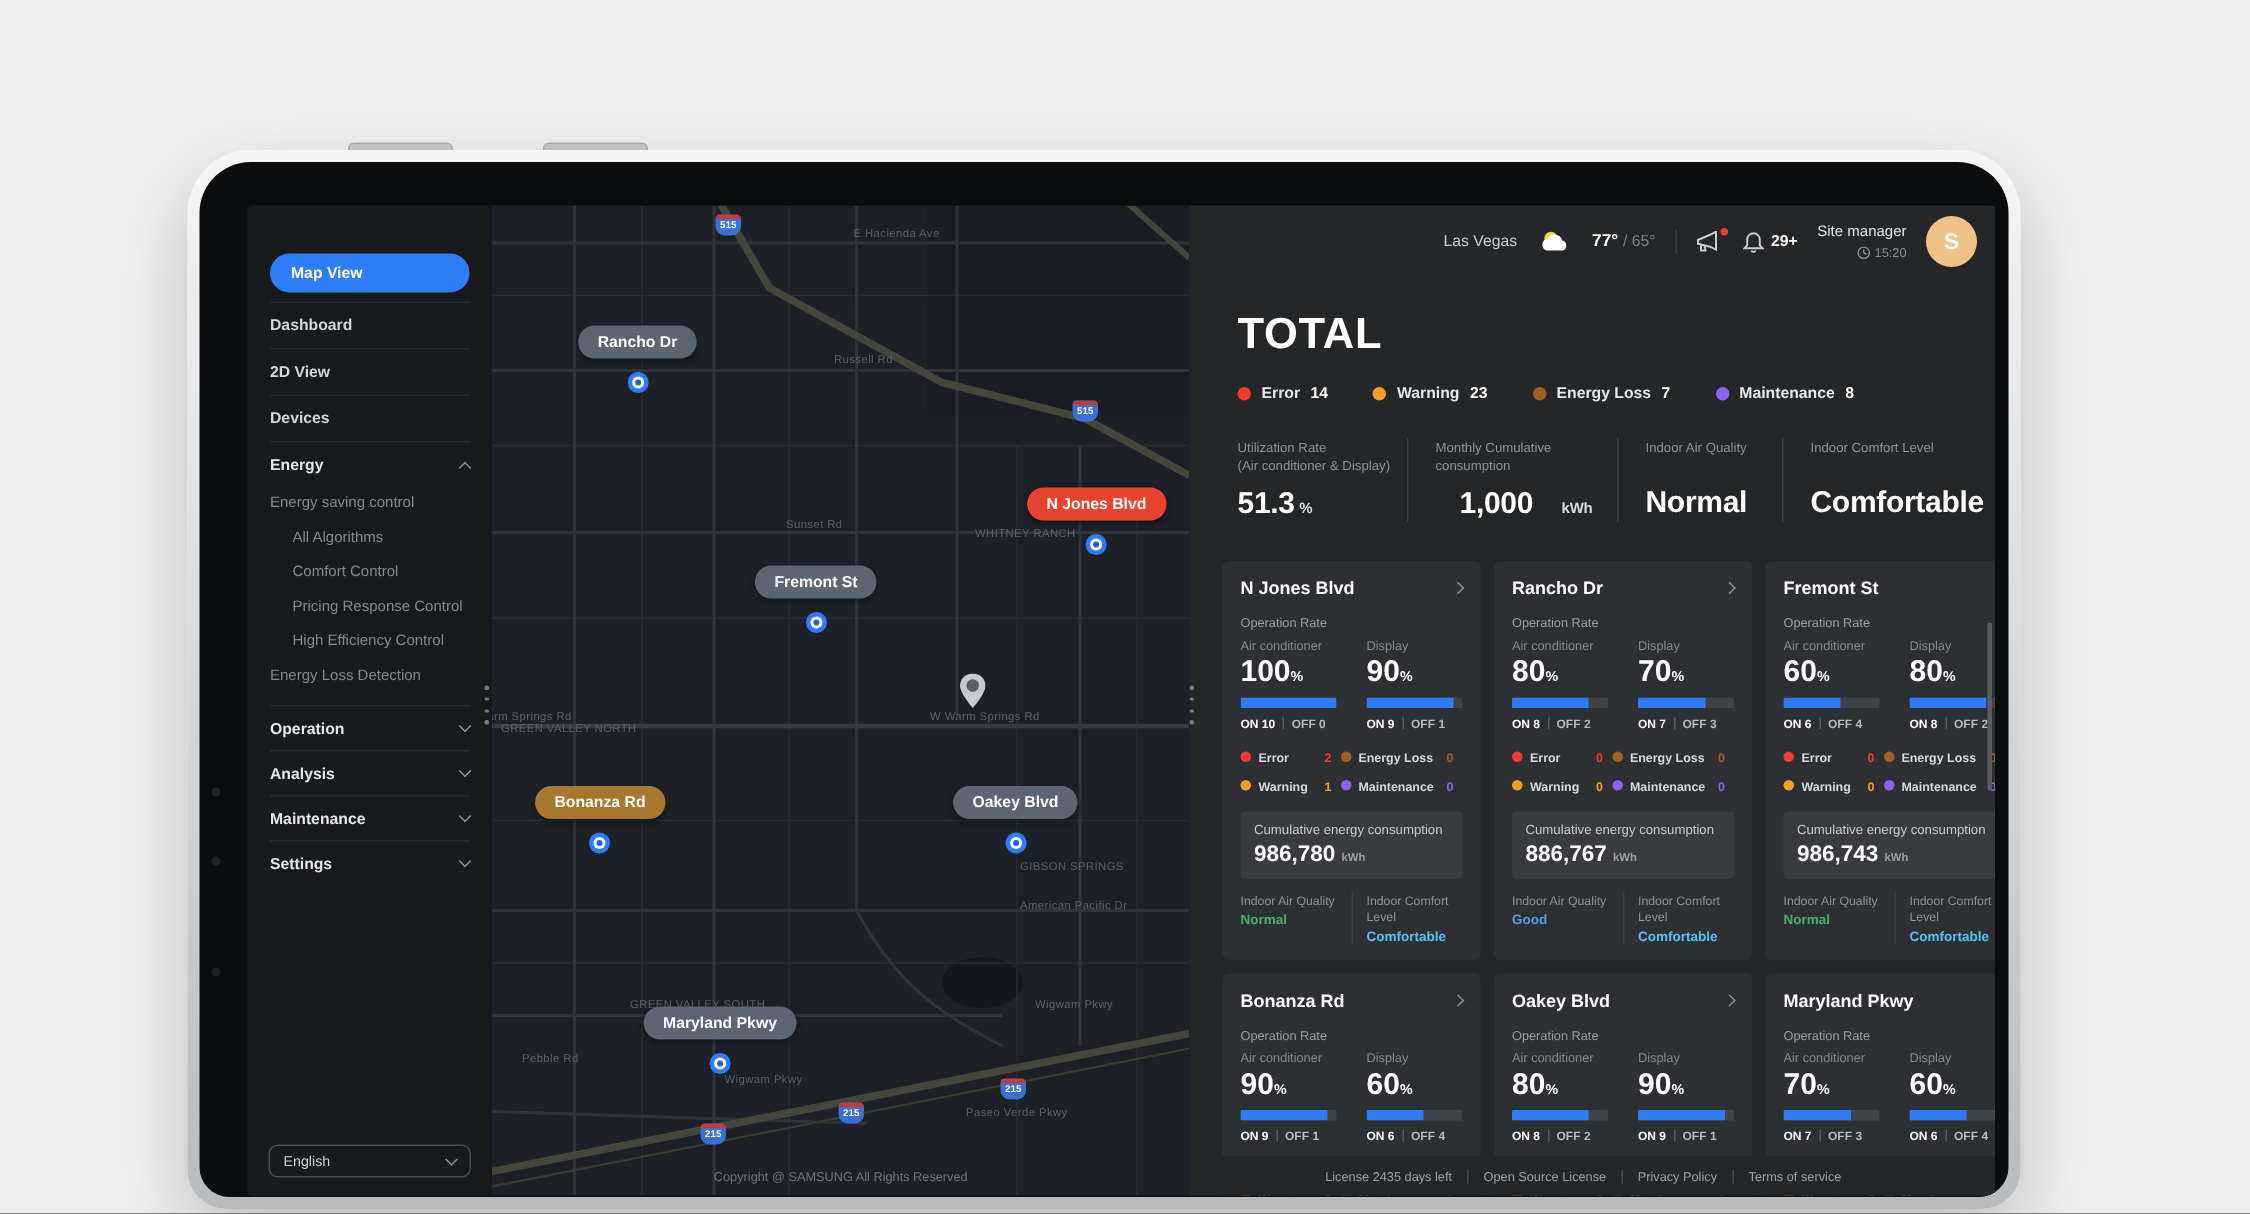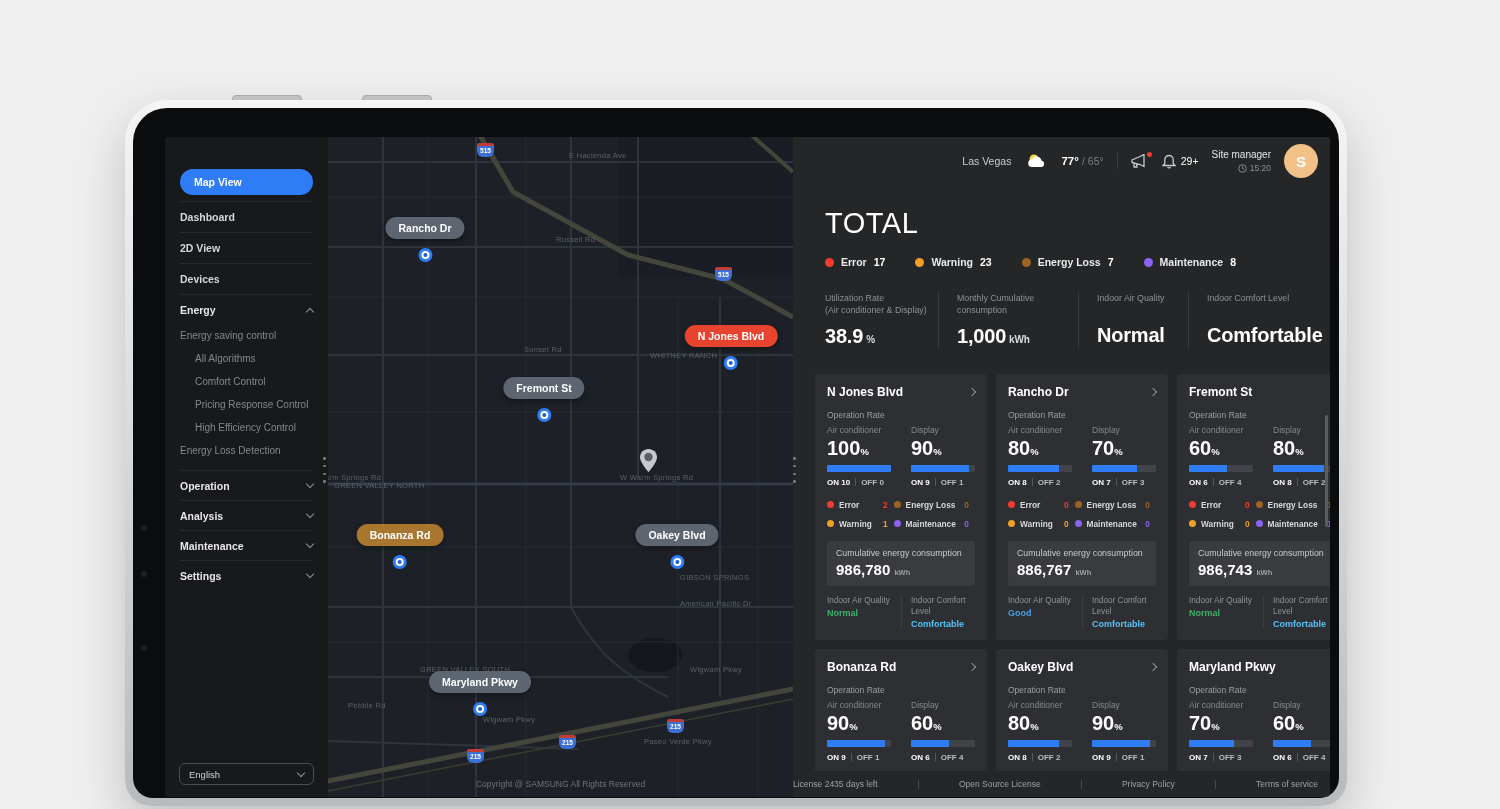--- a/index.html
+++ b/index.html
@@ -48,27 +48,27 @@
 
   
   .panel { flex:1; background:#242628; position:relative; overflow:hidden; color:#e6e7e9; }
   .p-header { height:48px; display:flex; align-items:center; justify-content:flex-end; padding-right:12px; gap:13px; }
   .city { font-size:10.5px; color:#c9cbcd; }
   .temps { font-size:11.5px; font-weight:bold; color:#fff; }
   .temps span { font-weight:normal; color:#7c7f83; font-size:10.5px; }
   .vdiv { width:1px; height:16px; background:#3c3e41; }
   .icon-wrap { position:relative; display:flex; align-items:center; cursor:pointer; }
   .red-dot { position:absolute; top:-2px; right:-3px; width:5px; height:5px; border-radius:50%; background:#f23c32; }
-  .bell-count { font-size:10.5px; font-weight:normal; color:#fff; margin-left:5px; }
+  .bell-count { font-size:10.5px; font-weight:bold; color:#fff; margin-left:5px; }
   .profile { text-align:right; line-height:1.5; }
   .role { font-size:10px; color:#e3e4e6; }
   .time-row { font-size:8.5px; color:#8e9194; display:flex; align-items:center; justify-content:flex-end; gap:3px;text-align:right; }
   .avatar { width:34px; height:34px; border-radius:50%; background:#f2c187; color:#fff; font-size:15px; font-weight:bold; display:flex; align-items:center; justify-content:center; cursor:pointer; }
 
-  .total-title { margin:22px 0 0 32px; font-size:29px; font-weight:400; letter-spacing:.5px; color:#fff; }
+  .total-title { margin:22px 0 0 32px; font-size:29px; font-weight:700; letter-spacing:.5px; color:#fff; }
   .legend { display:flex; gap:30px; margin:16px 0 0 32px; }
   .legend-item { display:flex; align-items:center; gap:7px; font-size:10.5px; font-weight:bold; color:#e8e9ea; }
   .legend-item .dot { width:9px; height:9px; border-radius:50%; }
   .legend-item b { color:#fff; }
 
   .metrics { display:flex; margin-top:24px; }
   .metric { padding-left:18px; }
   .metric:first-child { padding-left:32px; width:145px; }
   .metric:nth-child(2) { width:140px; }
   .metric:nth-child(3) { width:110px; }
@@ -99,21 +99,21 @@
   .cum-box { margin-top:12px; background:#393b3f; border-radius:3px; padding:7px 9px 8px; }
   .cum-label { font-size:8.8px; color:#c9cbcd; }
   .cum-val { margin-top:3px; font-size:15px; font-weight:800; color:#fff; }
   .cum-val span { font-size:7.5px; font-weight:bold; color:#9ea1a4; }
   .env-row { display:flex; margin-top:9px; }
   .env-col { width:50%; padding-right:6px; }
   .env-col + .env-col { border-left:1px solid #3c3f42; padding-left:9px; }
   .env-label { font-size:8.2px; color:#8f9296; line-height:1.35; }
   .env-val { margin-top:2px; font-size:9px; font-weight:bold; }
 
-  .p-footer { position:absolute; left:0; right:0; bottom:0; height:26px; background:#242628; display:flex; align-items:center; justify-content:space-between; padding-right:12px; gap:10px; z-index:5; }
+  .p-footer { position:absolute; left:0; right:0; bottom:0; height:26px; background:#242628; display:flex; align-items:center; justify-content:center; padding-right:12px; gap:10px; z-index:5; }
   .f-link { font-size:8.5px; color:#9da0a3; cursor:pointer; white-space:nowrap; }
   .f-sep { width:1px; height:9px; background:#46484b; }
   .scrollbar { position:absolute; right:2px; top:278px; width:3px; height:112px; background:#5a5c5f; border-radius:2px; z-index:6; }
   .drag-handle { position:absolute; top:320px; width:4px; height:26px; display:flex; flex-direction:column; justify-content:space-between; z-index:4; }
   .drag-handle i { width:2.5px; height:2.5px; border-radius:50%; background:#787b7f; }
 </style>
 </head>
 <body>
 
 <div class="top-btn" style="left:232px"></div>
@@ -405,21 +405,21 @@
           <div class="avatar">S</div>
         </div>
 
         <div class="total-title">TOTAL</div>
 
         <div class="legend">
 
             <span class="legend-item">
               <i class="dot" style="background: rgb(242, 60, 50);"></i>
               <span>Error</span>
-              <b>17</b>
+              <b>14</b>
             </span>
 
             <span class="legend-item">
               <i class="dot" style="background: rgb(240, 161, 37);"></i>
               <span>Warning</span>
               <b>23</b>
             </span>
 
             <span class="legend-item">
               <i class="dot" style="background: rgb(156, 99, 35);"></i>
@@ -432,26 +432,26 @@
               <span>Maintenance</span>
               <b>8</b>
             </span>
 
         </div>
 
         <div class="metrics">
 
             <div class="metric">
               <div class="m-label"><span>Utilization Rate</span><br><span>(Air conditioner &amp; Display)</span></div>
-              <div class="m-value"><span style="font-size:inherit;font-weight:inherit;color:inherit;margin:0">38.9</span><span>%</span></div>
+              <div class="m-value"><span style="font-size:inherit;font-weight:inherit;color:inherit;margin:0">51.3</span><span>%</span></div>
             </div>
 
             <div class="metric">
               <div class="m-label"><span>Monthly Cumulative</span><br><span>consumption</span></div>
-              <div class="m-value"><span style="font-size:inherit;font-weight:inherit;color:inherit;margin:0">1,000</span><span>kWh</span></div>
+              <div class="m-value"><span style="font-size:inherit;font-weight:inherit;color:inherit;margin:16px">1,000</span><span>kWh</span></div>
             </div>
 
             <div class="metric">
               <div class="m-label"><span>Indoor Air Quality</span><br><span></span></div>
               <div class="m-value"><span style="font-size:inherit;font-weight:inherit;color:inherit;margin:0">Normal</span><span></span></div>
             </div>
 
             <div class="metric">
               <div class="m-label"><span>Indoor Comfort Level</span><br><span></span></div>
               <div class="m-value"><span style="font-size:inherit;font-weight:inherit;color:inherit;margin:0">Comfortable</span><span></span></div>

